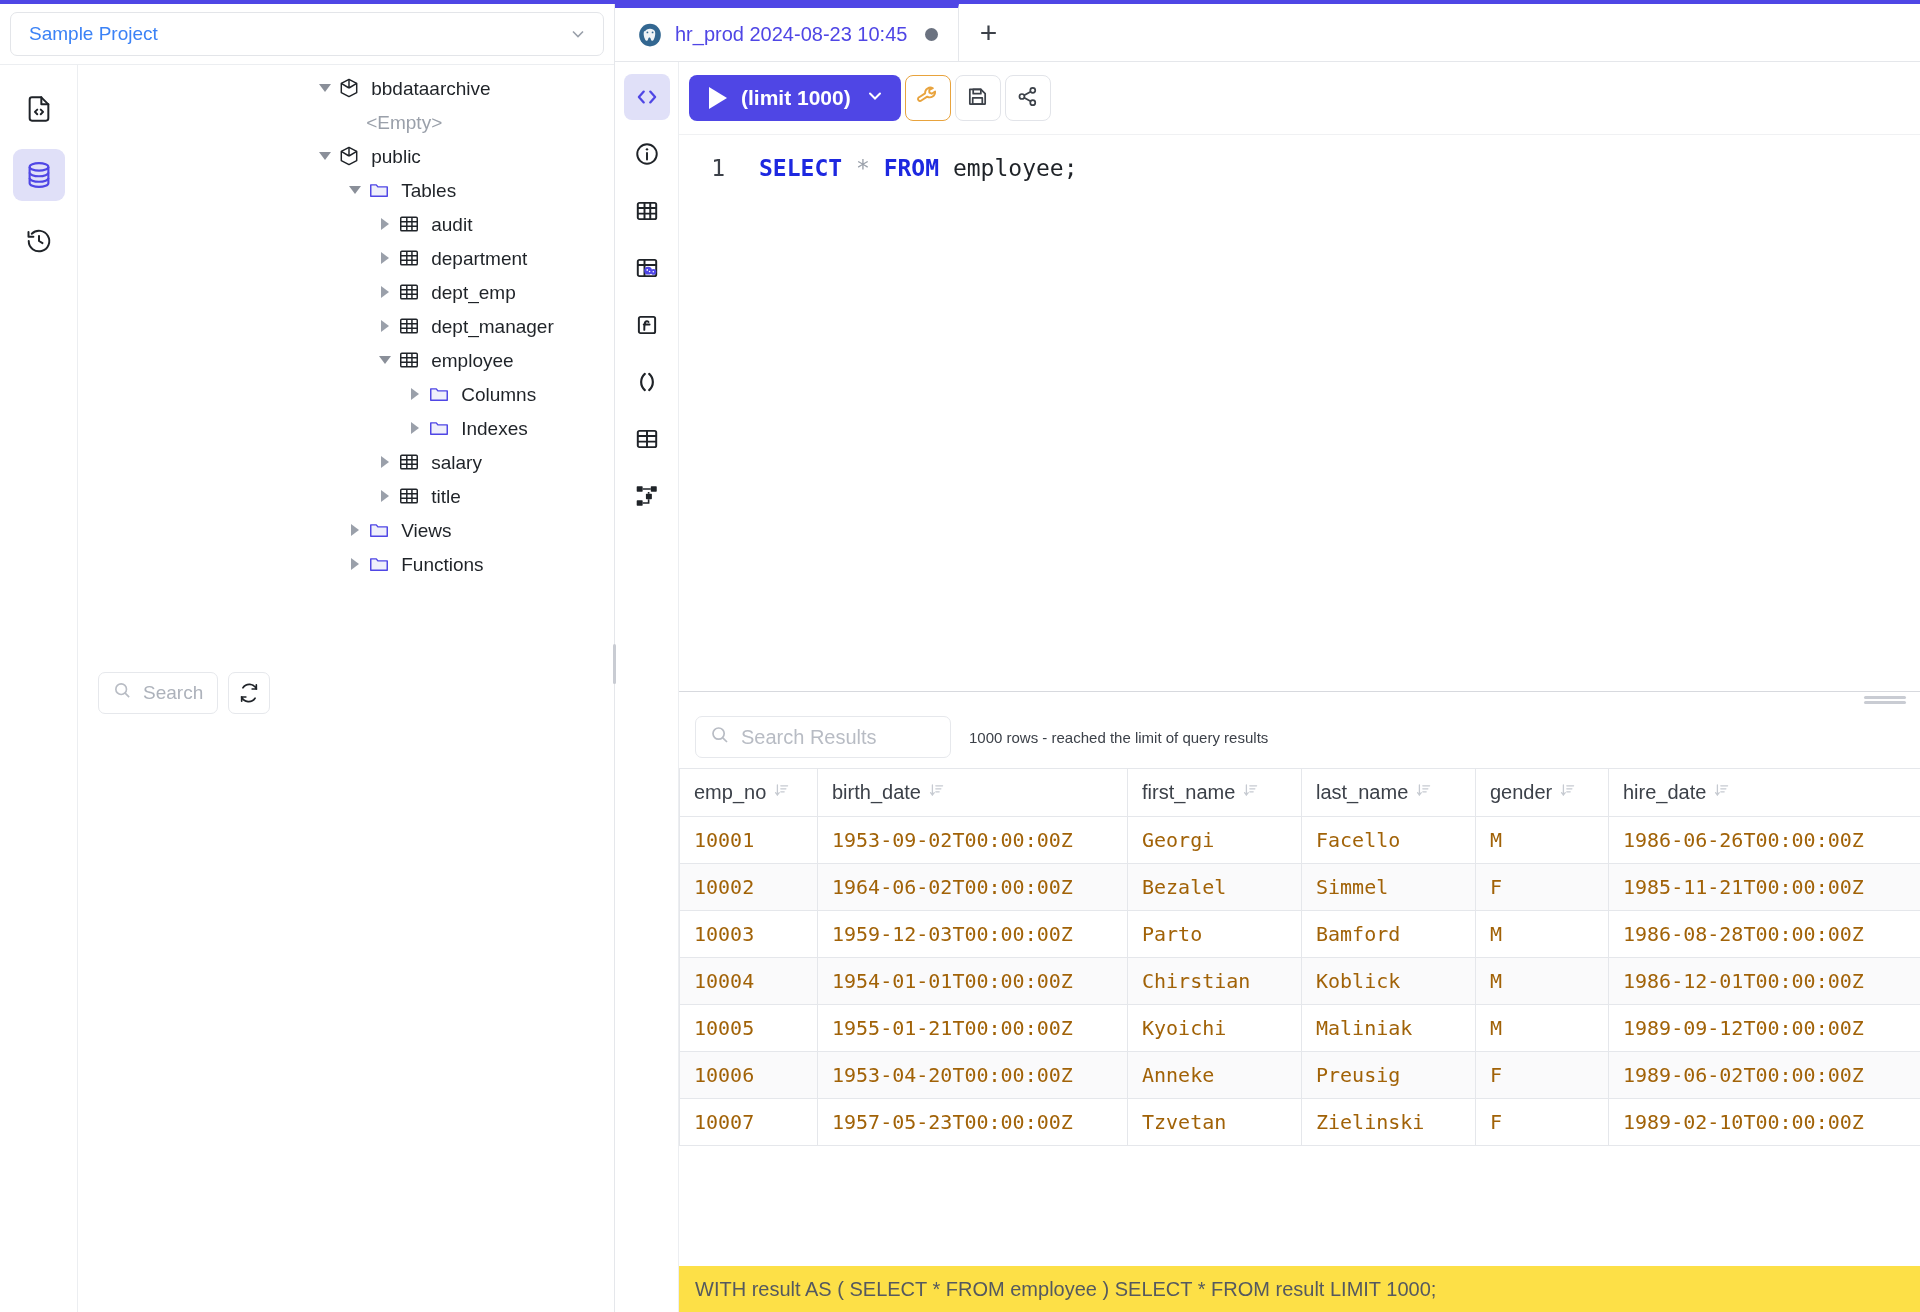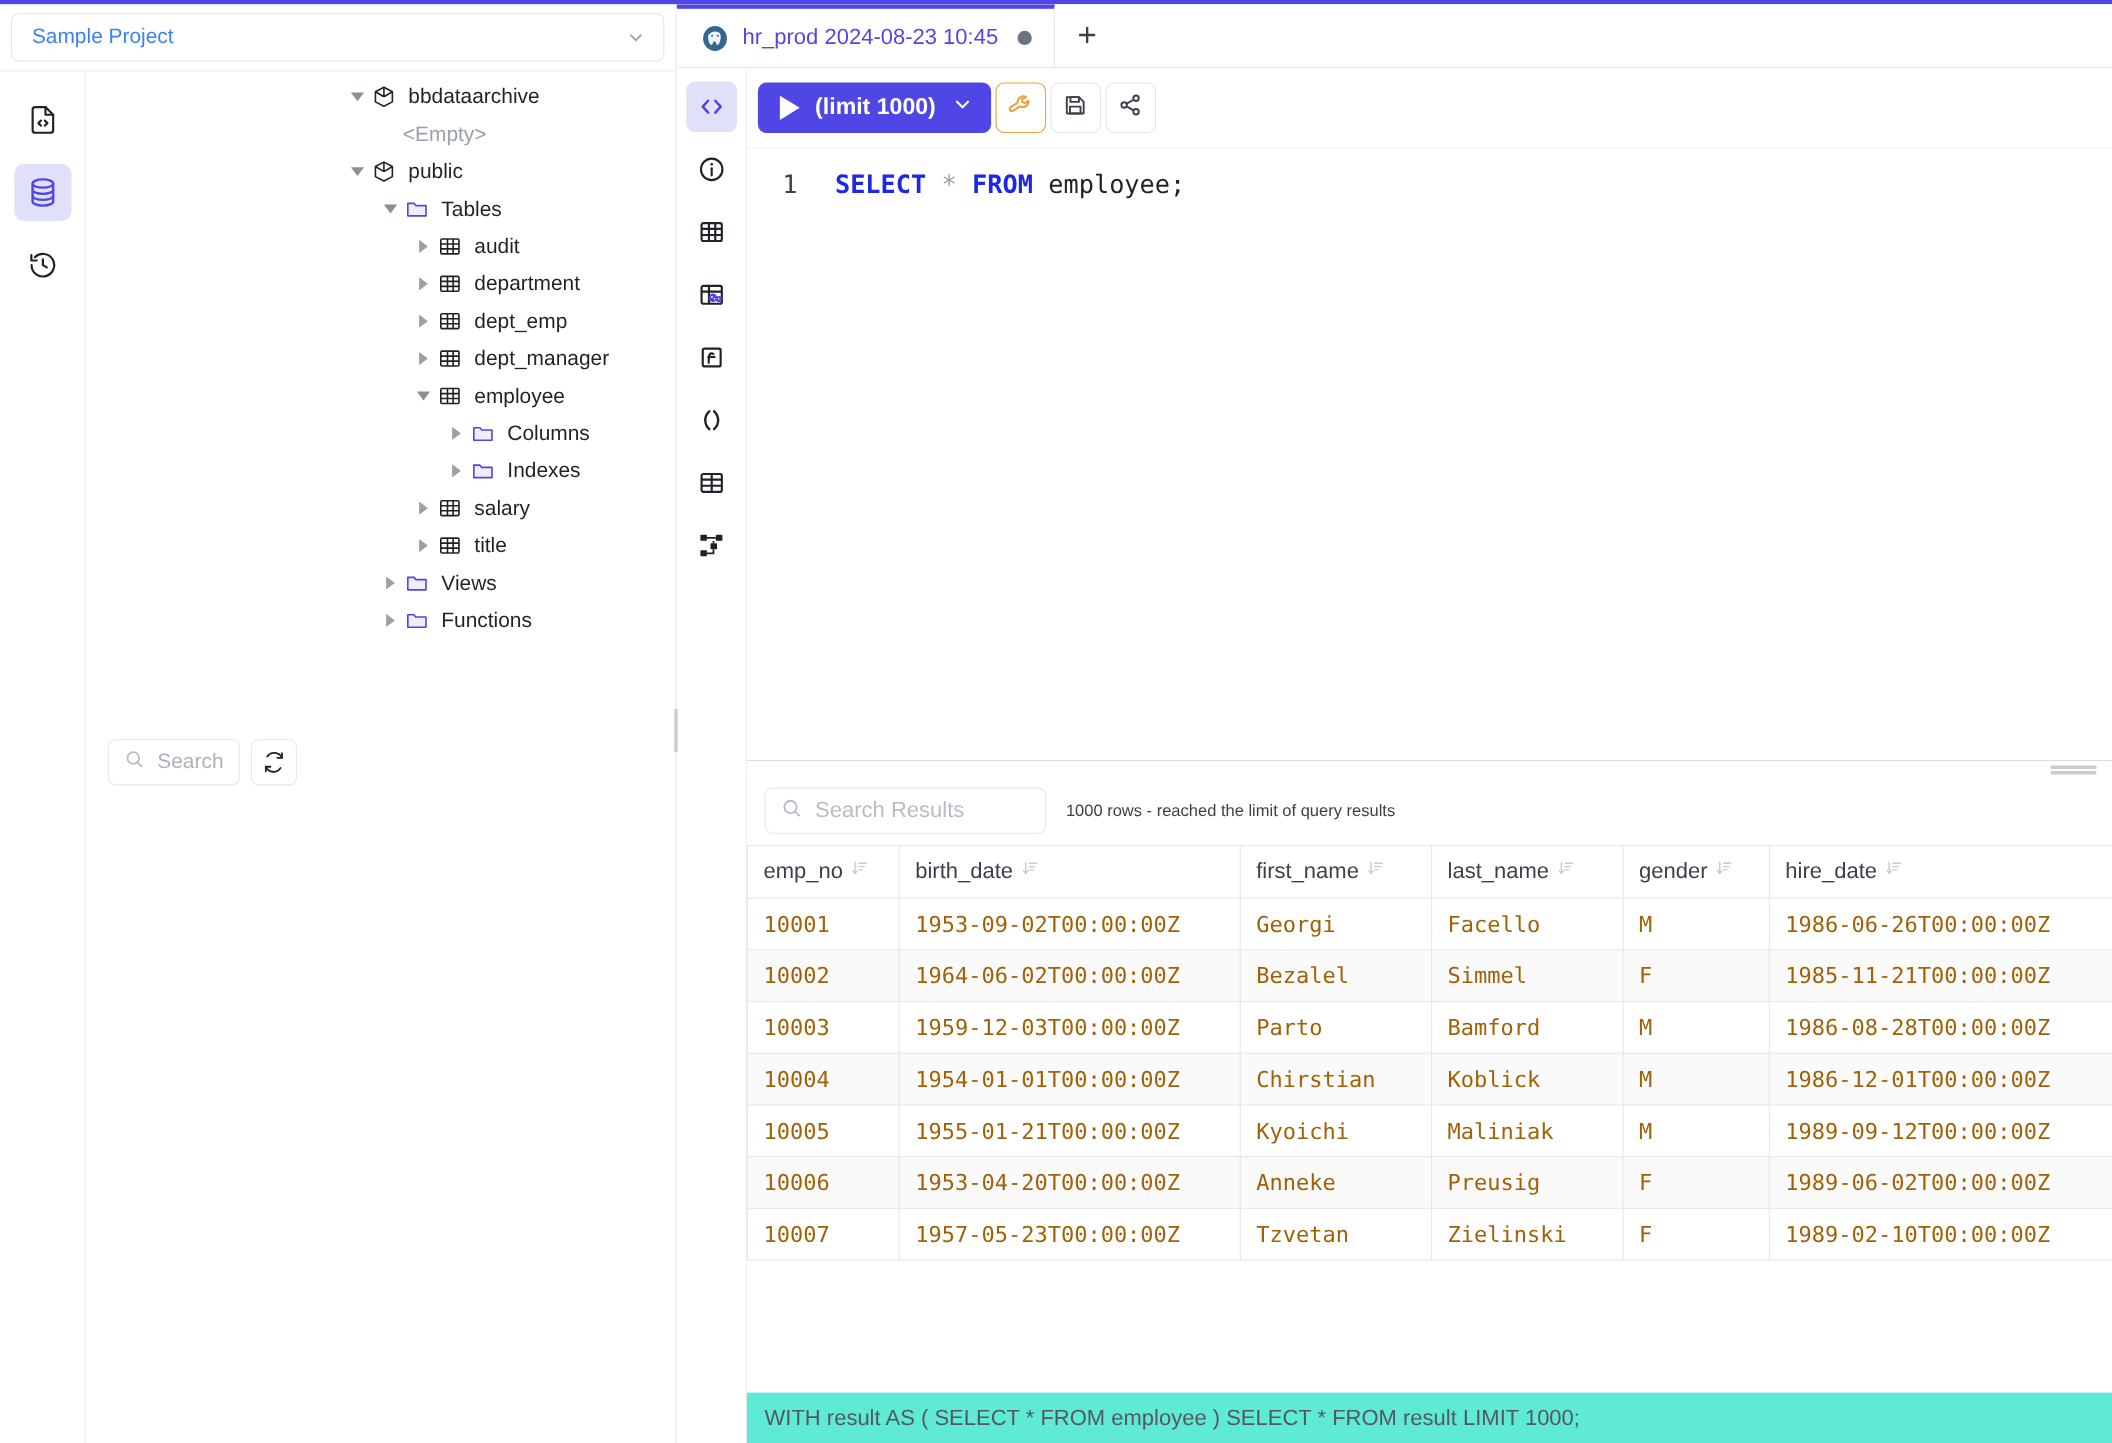--- a/index.html
+++ b/index.html
@@ -162,21 +162,21 @@
   table.grid th .thin { display: flex; align-items: center; gap: 8px; }
   table.grid td {
     height: 47px; font-family: "DejaVu Sans Mono", "Liberation Mono", monospace;
     font-size: 20px; color: #a16207; border: 1px solid #e5e7eb; padding: 0 14px;
     white-space: nowrap; overflow: hidden;
   }
   table.grid tr:nth-child(even) td { background: #fafafb; }
 
   .statusbar {
     height: 46px; flex: 0 0 46px; display: flex; align-items: center;
-    padding: 0 16px; font-size: 20px; color: #55595f; background: #5eead4;
+    padding: 0 16px; font-size: 20px; color: #55595f; background: #fde047;
   }
 </style>
 </head>
 <body>
 
 <div id="app">
 
   <div class="top-accent"></div>
 
   <div class="body-row">

